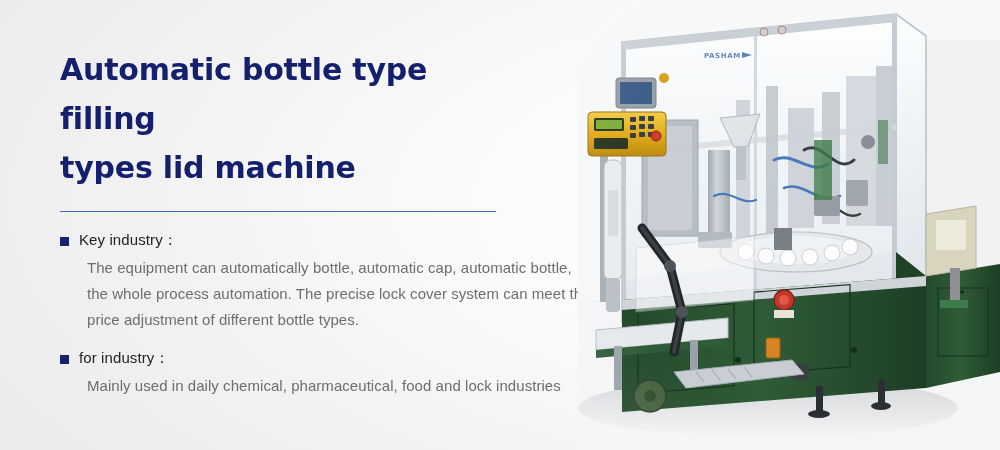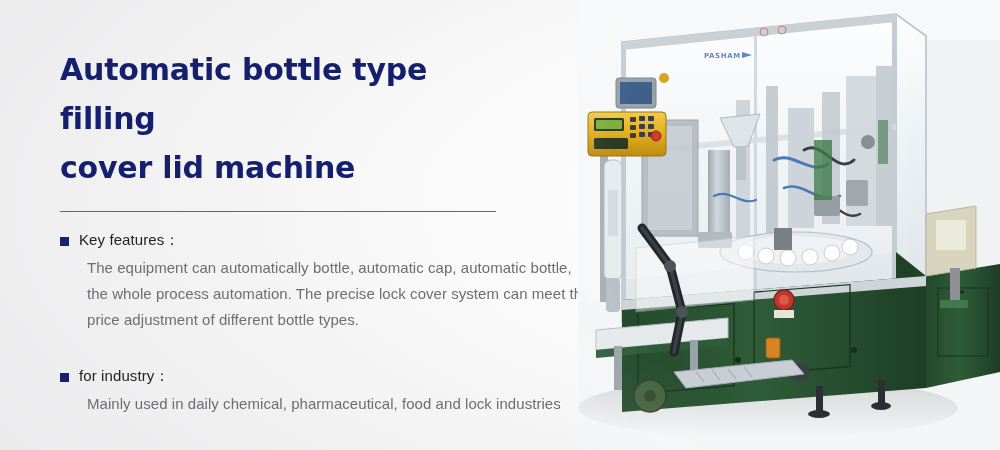--- a/index.html
+++ b/index.html
@@ -48,21 +48,21 @@
     width: 436px;
     height: 1px;
     background: #3f6cb4;
     margin-top: 19px;
   }
 
   .feature-block {
     margin-top: 18px;
   }
   .feature-block.second {
-    margin-top: 33px;
+    margin-top: 15px;
   }
 
   .feature-head {
     display: flex;
     align-items: center;
     gap: 10px;
     margin-bottom: 5px;
   }
 
   .bullet {
@@ -111,29 +111,29 @@
 </style>
 </head>
 <body>
 
 <div class="banner">
 
   <div class="content">
 
     <div class="title">
       <span>Automatic bottle type filling</span><br>
-      <span>cover lid machine</span>
+      <span>types lid machine</span>
     </div>
 
     <div class="divider"></div>
 
     <div class="feature-block">
       <div class="feature-head">
         <span class="bullet"></span>
-        <span class="feature-head-label">Key features：</span>
+        <span class="feature-head-label">Key industry：</span>
       </div>
       <div class="feature-body">The equipment can automatically bottle, automatic cap, automatic bottle, the whole process automation. The precise lock cover system can meet the price adjustment of different bottle types.</div>
     </div>
 
     <div class="feature-block second">
       <div class="feature-head">
         <span class="bullet"></span>
         <span class="feature-head-label">for industry：</span>
       </div>
       <div class="feature-body justify">Mainly used in daily chemical, pharmaceutical, food and lock industries</div>

